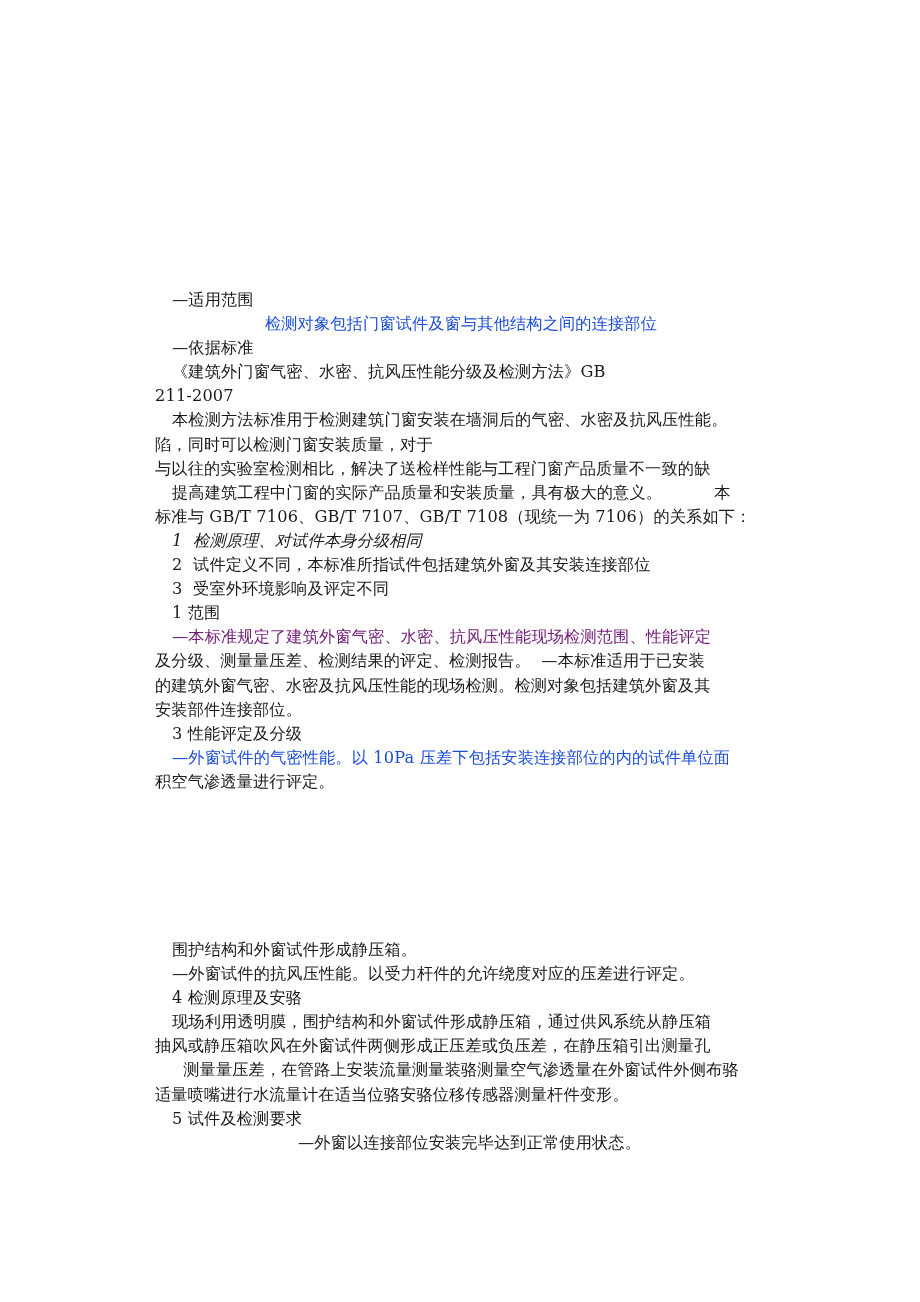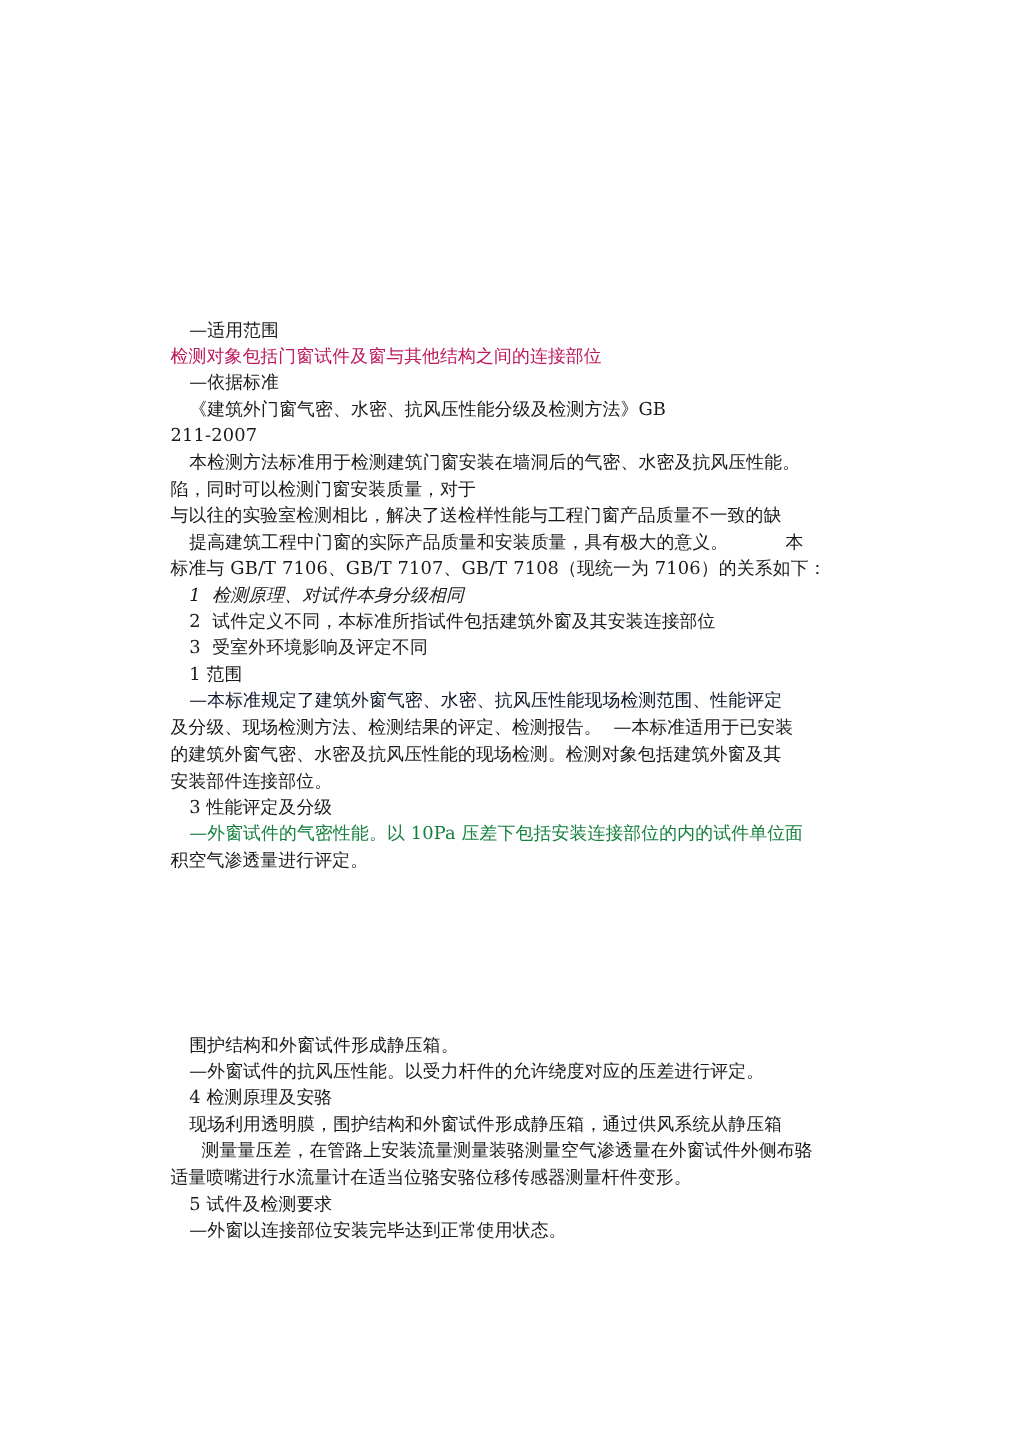--- a/index.html
+++ b/index.html
@@ -57,46 +57,47 @@
     width: 52px;
   }
 </style>
 </head>
 <body>
 
 <div class="page" style="background: rgb(255, 255, 255);">
   <div class="text-column">
     <div class="block" id="block-upper">
         <div class="line indent" style="color: rgb(26, 26, 26);">—适用范围</div>
-        <div class="line flush" style="color: #be185d;">检测对象包括门窗试件及窗与其他结构之间的连接部位</div>
+        <div class="line flush" style="color: #1d4ed8; text-align: center;">检测对象包括门窗试件及窗与其他结构之间的连接部位</div>
         <div class="line indent" style="color: rgb(26, 26, 26);">—依据标准</div>
         <div class="line indent" style="color: rgb(26, 26, 26);">《建筑外门窗气密、水密、抗风压性能分级及检测方法》GB</div>
         <div class="line flush" style="color: rgb(26, 26, 26);">211-2007</div>
         <div class="line indent" style="color: rgb(26, 26, 26);">本检测方法标准用于检测建筑门窗安装在墙洞后的气密、水密及抗风压性能。</div>
         <div class="line flush" style="color: rgb(26, 26, 26);">陷，同时可以检测门窗安装质量，对于</div>
         <div class="line flush" style="color: rgb(26, 26, 26);">与以往的实验室检测相比，解决了送检样性能与工程门窗产品质量不一致的缺</div>
         <div class="line indent" style="color: rgb(26, 26, 26);">提高建筑工程中门窗的实际产品质量和安装质量，具有极大的意义。<span class="gap-wide"></span><span>本</span></div>
         <div class="line flush" style="color: rgb(26, 26, 26);">标准与 GB/T 7106、GB/T 7107、GB/T 7108（现统一为 7106）的关系如下：</div>
         <div class="line indent" style="color: rgb(26, 26, 26); font-style: italic;">1  检测原理、对试件本身分级相同</div>
         <div class="line indent" style="color: rgb(26, 26, 26);">2  试件定义不同，本标准所指试件包括建筑外窗及其安装连接部位</div>
         <div class="line indent" style="color: rgb(26, 26, 26);">3  受室外环境影响及评定不同</div>
         <div class="line indent" style="color: rgb(26, 26, 26);">1 范围</div>
-        <div class="line indent" style="color: #0f172a;">—本标准规定了建筑外窗气密、水密、抗风压性能现场检测范围、性能评定</div>
-        <div class="line flush" style="color: rgb(26, 26, 26);">及分级、现场检测方法、检测结果的评定、检测报告。  —本标准适用于已安装</div>
+        <div class="line indent" style="color: #701a75;">—本标准规定了建筑外窗气密、水密、抗风压性能现场检测范围、性能评定</div>
+        <div class="line flush" style="color: rgb(26, 26, 26);">及分级、测量量压差、检测结果的评定、检测报告。  —本标准适用于已安装</div>
         <div class="line flush" style="color: rgb(26, 26, 26);">的建筑外窗气密、水密及抗风压性能的现场检测。检测对象包括建筑外窗及其</div>
         <div class="line flush" style="color: rgb(26, 26, 26);">安装部件连接部位。</div>
         <div class="line indent" style="color: rgb(26, 26, 26);">3 性能评定及分级</div>
-        <div class="line indent" style="color: #15803d;">—外窗试件的气密性能。以 10Pa 压差下包括安装连接部位的内的试件单位面</div>
+        <div class="line indent" style="color: #1d4ed8;">—外窗试件的气密性能。以 10Pa 压差下包括安装连接部位的内的试件单位面</div>
         <div class="line flush" style="color: rgb(26, 26, 26);">积空气渗透量进行评定。</div>
       </div>
     <div class="block-gap"></div>
     <div class="block" id="block-lower">
         <div class="line indent" style="color: rgb(26, 26, 26);">围护结构和外窗试件形成静压箱。</div>
         <div class="line indent" style="color: rgb(26, 26, 26);">—外窗试件的抗风压性能。以受力杆件的允许绕度对应的压差进行评定。</div>
         <div class="line indent" style="color: rgb(26, 26, 26);">4 检测原理及安骆</div>
         <div class="line indent" style="color: rgb(26, 26, 26);">现场利用透明膜，围护结构和外窗试件形成静压箱，通过供风系统从静压箱</div>
+        <div class="line flush" style="color: rgb(26, 26, 26);">抽风或静压箱吹风在外窗试件两侧形成正压差或负压差，在静压箱引出测量孔</div>
         <div class="line flush" style="color: rgb(26, 26, 26); text-align: center;">测量量压差，在管路上安装流量测量装骆测量空气渗透量在外窗试件外侧布骆</div>
         <div class="line flush" style="color: rgb(26, 26, 26);">适量喷嘴进行水流量计在适当位骆安骆位移传感器测量杆件变形。</div>
         <div class="line indent" style="color: rgb(26, 26, 26);">5 试件及检测要求</div>
-        <div class="line indent" style="color: rgb(26, 26, 26);">—外窗以连接部位安装完毕达到正常使用状态。</div>
+        <div class="line indent" style="color: rgb(26, 26, 26); text-align: center;">—外窗以连接部位安装完毕达到正常使用状态。</div>
       </div>
   </div>
 </div>
 
 </body></html>

